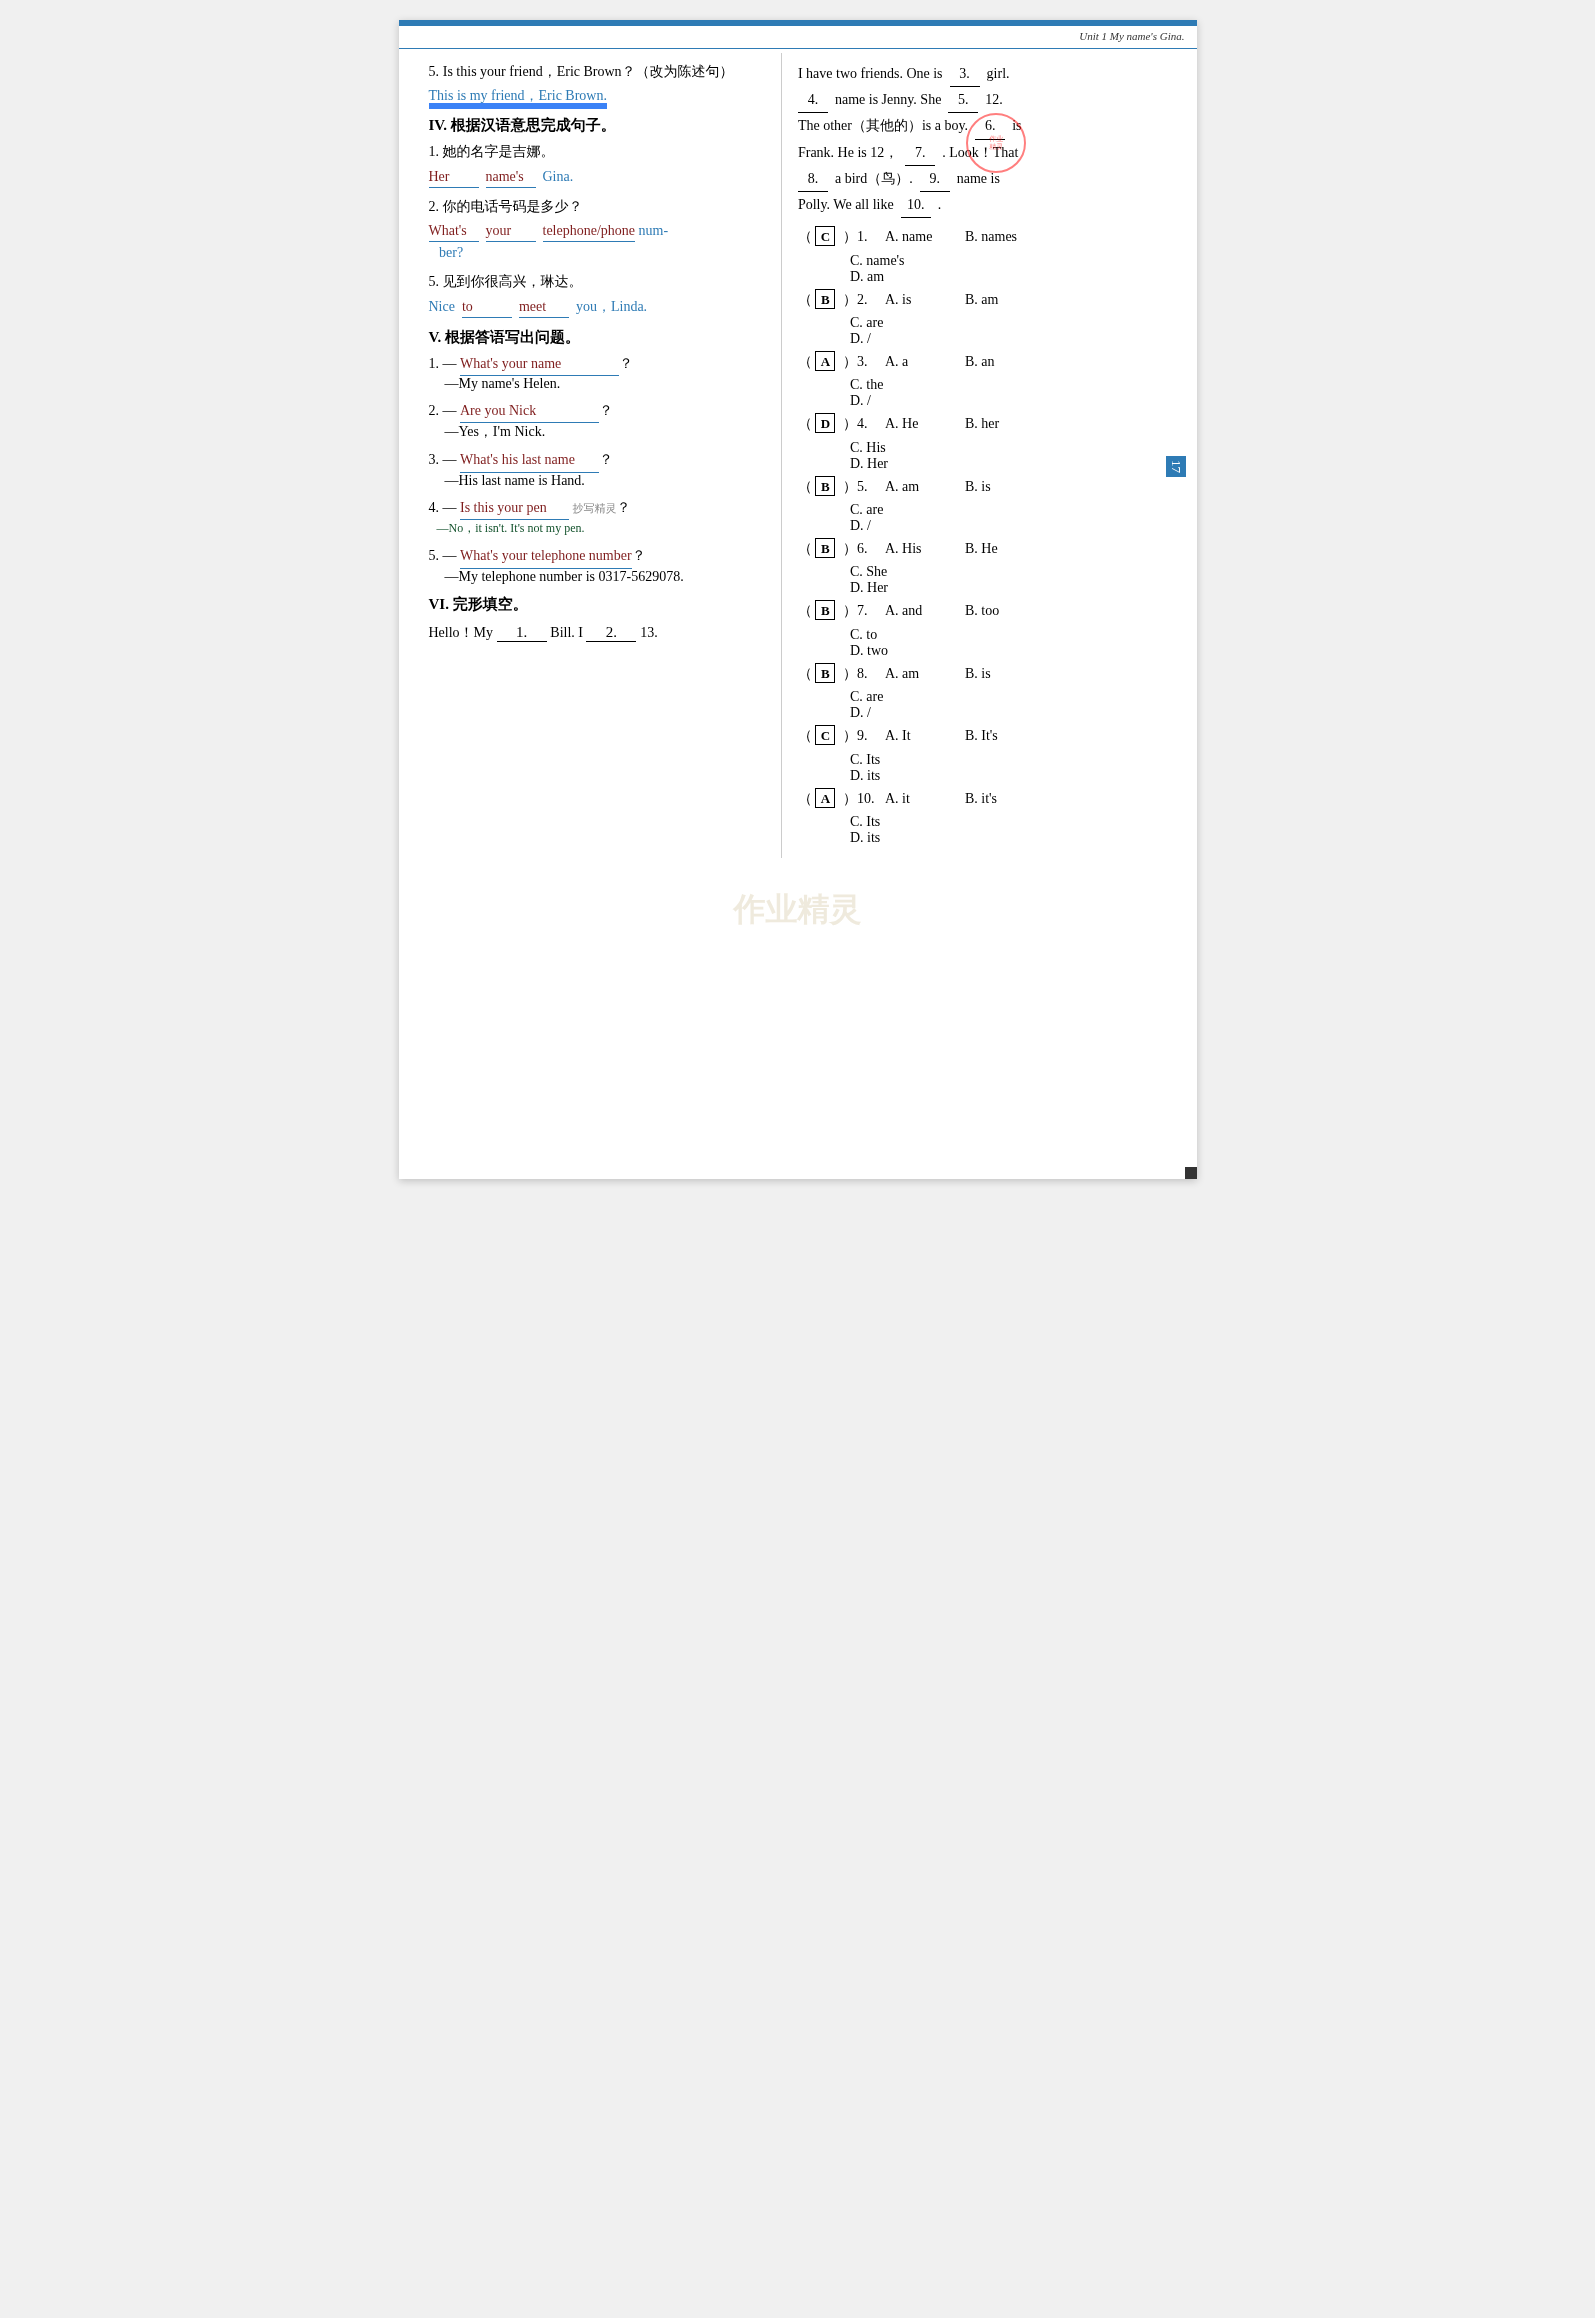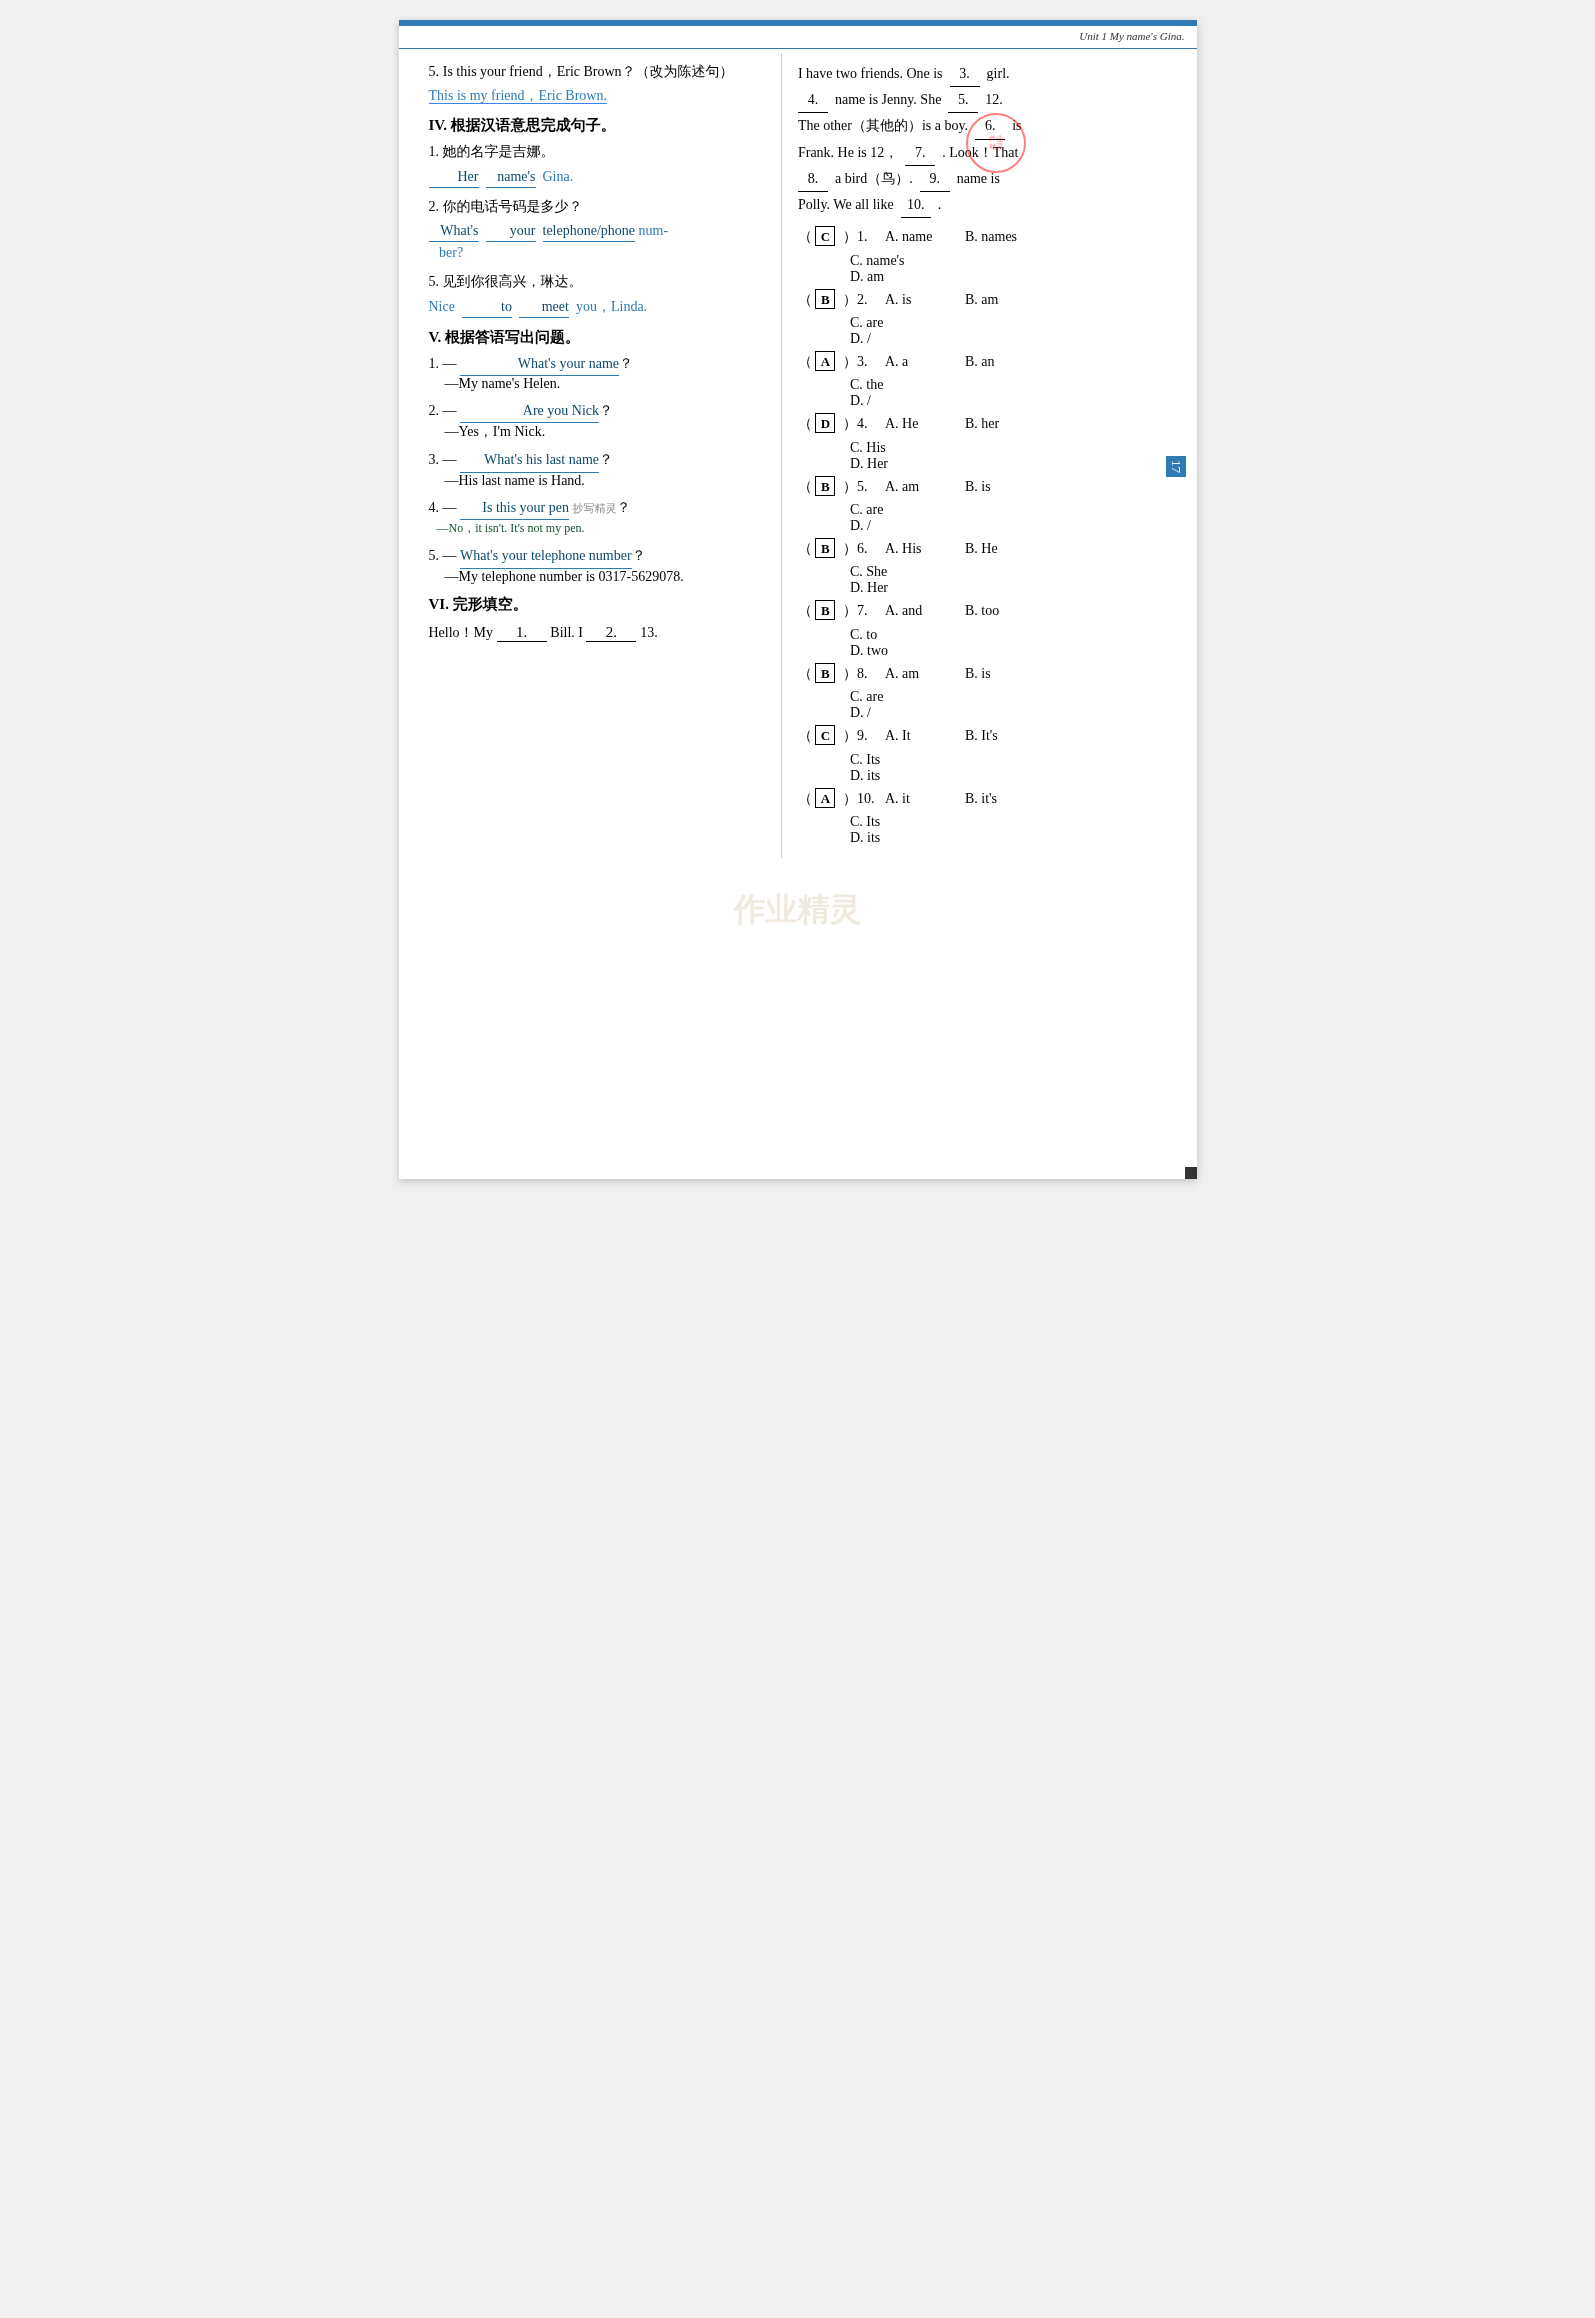--- a/index.html
+++ b/index.html
@@ -59,42 +59,42 @@
       font-size: 14px;
       color: #000;
     }
     .question-text {
       font-size: 14px;
       color: #000;
       line-height: 1.6;
     }
     .answer-line {
       color: #2e7bb5;
-      border-bottom: 1px solid #3b82f6;
+      border-bottom: 6px solid #3b82f6;
       display: inline;
       font-size: 14px;
     }
     .answer-block {
       margin: 2px 0 6px 0;
       font-size: 14px;
       color: #2e7bb5;
       line-height: 1.5;
     }
     .blank {
       display: inline-block;
       min-width: 50px;
       border-bottom: 1px solid #000;
       text-align: center;
     }
     .blank-blue {
       display: inline-block;
       min-width: 50px;
       border-bottom: 1px solid #2e7bb5;
-      text-align: right;
-      color: #0c4a6e;
+      text-align: left;
+      color: #7f1d1d;
     }
     
     .passage-text {
       font-size: 14px;
       line-height: 1.8;
       color: #000;
       margin-bottom: 8px;
     }
     .passage-number {
       display: inline-block;

